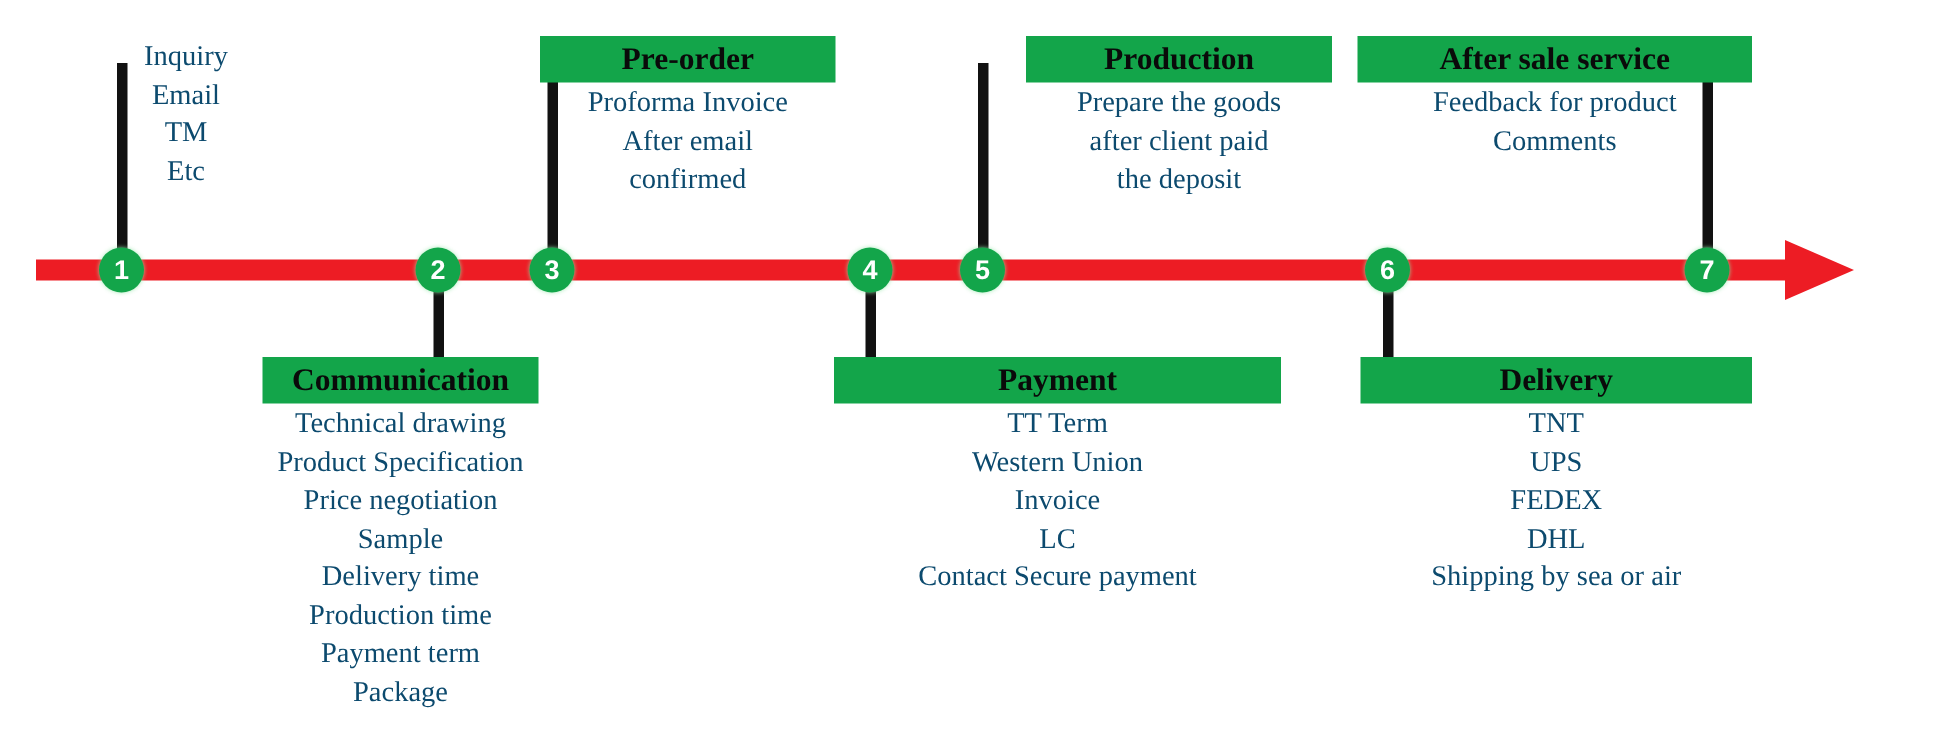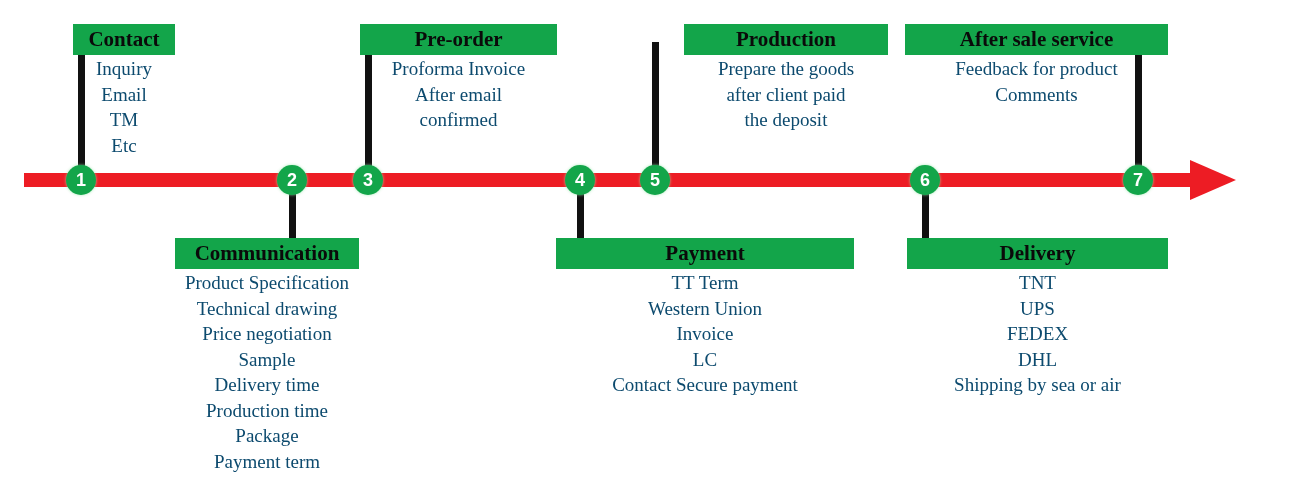--- a/index.html
+++ b/index.html
@@ -109,40 +109,39 @@
 
   <div class="node" style="left:66px; top:165px;">1</div>
   <div class="node" style="left:277px; top:165px;">2</div>
   <div class="node" style="left:353px; top:165px;">3</div>
   <div class="node" style="left:565px; top:165px;">4</div>
   <div class="node" style="left:640px; top:165px;">5</div>
   <div class="node" style="left:910px; top:165px;">6</div>
   <div class="node" style="left:1123px; top:165px;">7</div>
 
   <div class="stage" style="left:73px; top:24px; width:102px;">
-    <div class="stage-header">Contact</div>
     <div class="stage-items">
       <div class="stage-item">Inquiry</div>
       <div class="stage-item">Email</div>
       <div class="stage-item">TM</div>
       <div class="stage-item">Etc</div>
     </div>
   </div>
 
   <div class="stage" style="left:175px; top:238px; width:184px;">
     <div class="stage-header">Communication</div>
     <div class="stage-items">
+      <div class="stage-item">Technical drawing</div>
       <div class="stage-item">Product Specification</div>
-      <div class="stage-item">Technical drawing</div>
       <div class="stage-item">Price negotiation</div>
       <div class="stage-item">Sample</div>
       <div class="stage-item">Delivery time</div>
       <div class="stage-item">Production time</div>
+      <div class="stage-item">Payment term</div>
       <div class="stage-item">Package</div>
-      <div class="stage-item">Payment term</div>
     </div>
   </div>
 
   <div class="stage" style="left:360px; top:24px; width:197px;">
     <div class="stage-header">Pre-order</div>
     <div class="stage-items">
       <div class="stage-item">Proforma Invoice</div>
       <div class="stage-item">After email</div>
       <div class="stage-item">confirmed</div>
     </div>

